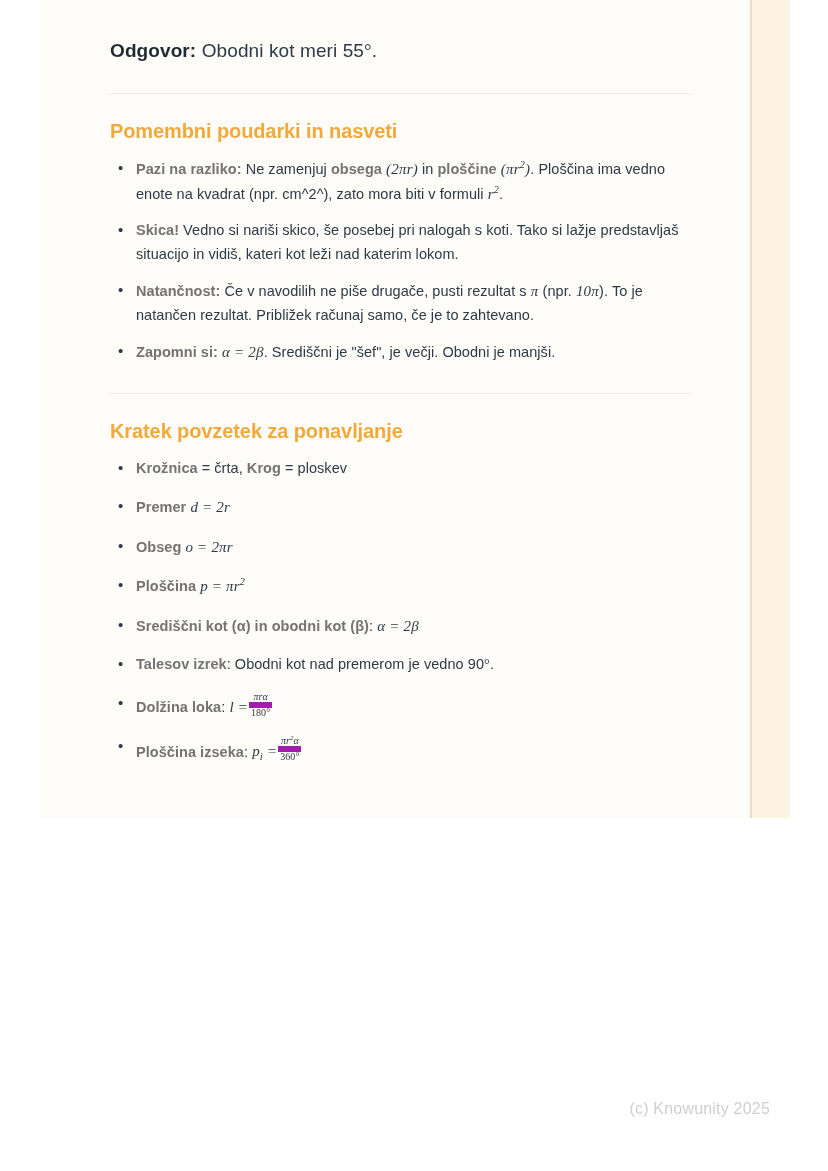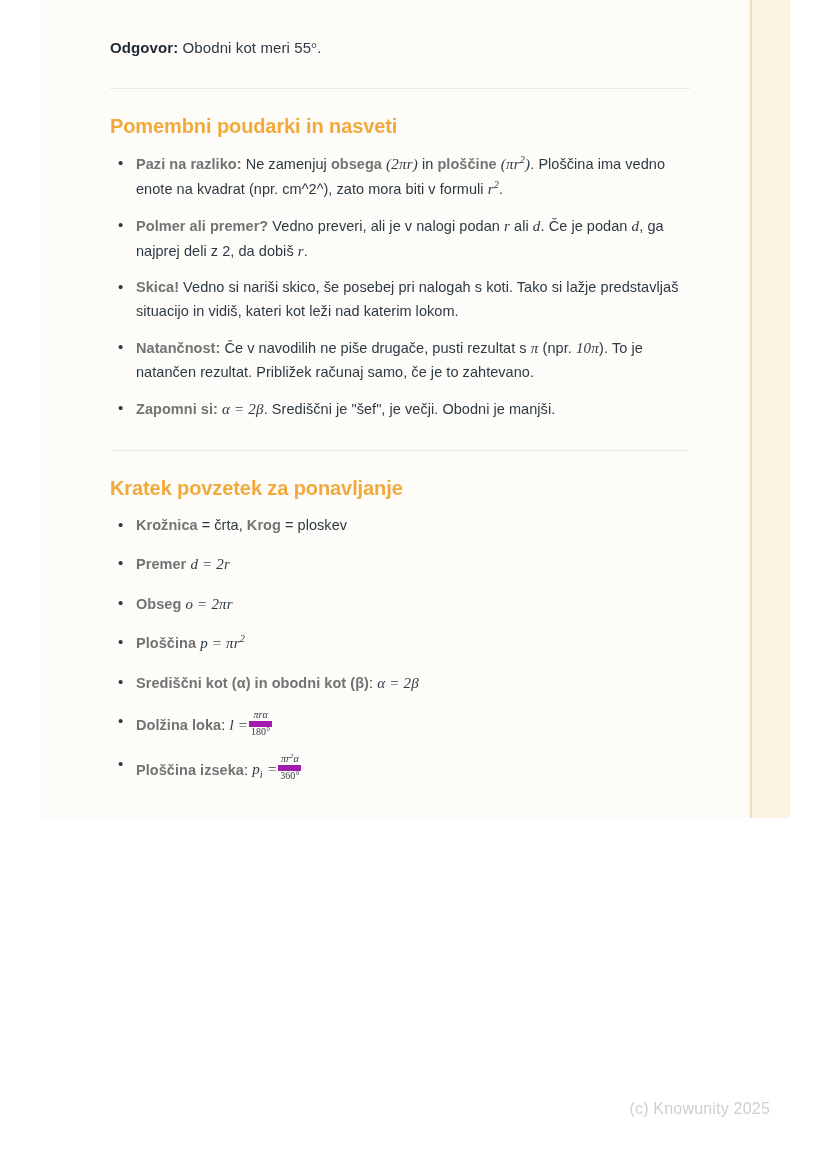--- a/index.html
+++ b/index.html
@@ -54,21 +54,21 @@
 
   
   .content {
     position: absolute;
     left: 70px;
     top: 36px;
     width: 580px;
   }
 
   .answer-line {
-    font-size: 15px;
+    font-size: 19px;
     line-height: 1.55;
     color: #2d3a45;
     margin: 0 0 16px 0;
     letter-spacing: 0.1px;
   }
   .answer-line b { color: #1f2a33; font-weight: 700; }
 
   hr.divider {
     border: none;
     border-top: 1px solid #eceae4;
@@ -173,23 +173,20 @@
     <h2 class="section-title">Pomembni poudarki in nasveti</h2>
 
     <ul class="bullets">
 
       <li>
         <b>Pazi na razliko:</b><span> Ne zamenjuj </span><b>obsega</b>
         <span class="m">(2πr)</span><span> in </span><b>ploščine</b>
         <span class="m"><span>(πr</span><sup>2</sup><span>)</span></span><span>. Ploščina ima vedno enote na kvadrat (npr. cm^2^), zato mora biti v formuli </span><span class="m"><span>r</span><sup>2</sup></span><span>.</span>
       </li>
 
-      <li>
-        <b>Polmer ali premer?</b><span> Vedno preveri, ali je v nalogi podan </span><span class="m">r</span><span> ali </span><span class="m">d</span><span>. Če je podan </span><span class="m">d</span><span>, ga najprej deli z 2, da dobiš </span><span class="m">r</span><span>.</span>
-      </li>
 
       <li>
         <b>Skica!</b><span> Vedno si nariši skico, še posebej pri nalogah s koti. Tako si lažje predstavljaš situacijo in vidiš, kateri kot leži nad katerim lokom.</span>
       </li>
 
       <li>
         <b>Natančnost:</b><span> Če v navodilih ne piše drugače, pusti rezultat s </span><span class="m">π</span><span> (npr. </span><span class="m">10π</span><span>). To je natančen rezultat. Približek računaj samo, če je to zahtevano.</span>
       </li>
 
       <li>
@@ -221,20 +218,23 @@
 
       <li>
         <b>Ploščina</b>
         <span class="m"><span>p = πr</span><sup>2</sup></span>
       </li>
 
       <li>
         <b>Središčni kot (α) in obodni kot (β)</b><span>: </span><span class="m">α = 2β</span>
       </li>
 
+      <li>
+        <b>Talesov izrek</b><span>: Obodni kot nad premerom je vedno 90</span><span class="deg">°</span><span>.</span>
+      </li>
 
       <li>
         <b>Dolžina loka</b><span>: </span><span class="m">l =</span><span class="frac"><span class="num">πrα</span><span class="den">180°</span></span>
       </li>
 
       <li>
         <b>Ploščina izseka</b><span>: </span><span class="m"><span>p</span><sub style="font-size:0.7em">i</sub> <span>=</span></span><span class="frac"><span class="num"><span>πr</span><sup>2</sup><span>α</span></span><span class="den">360°</span></span>
       </li>
 
     </ul>

